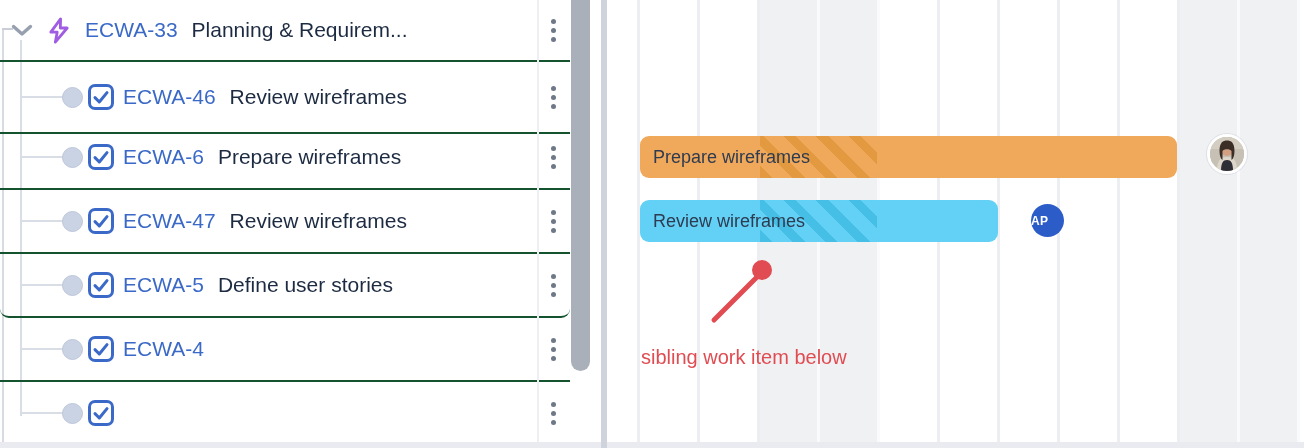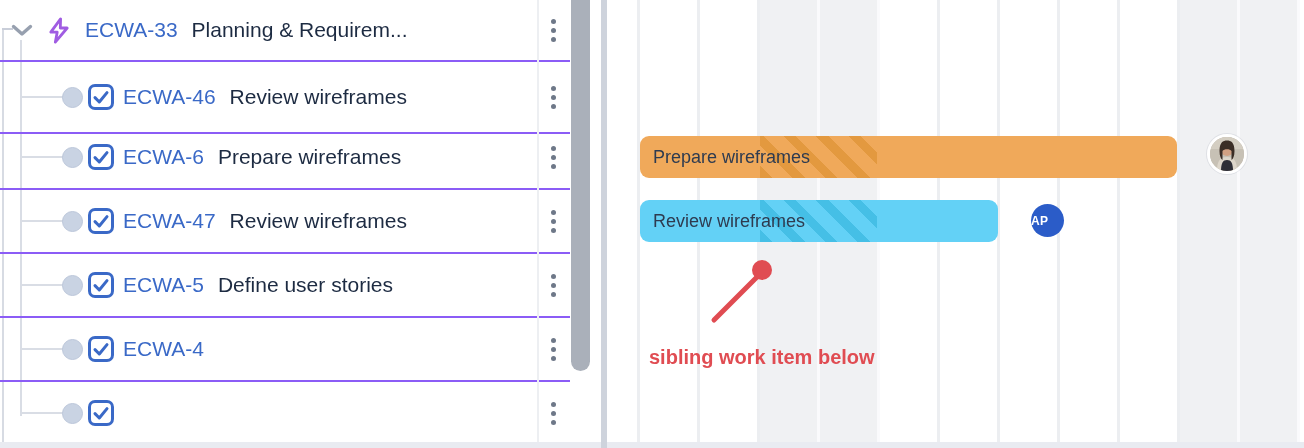--- a/index.html
+++ b/index.html
@@ -7,21 +7,21 @@
     position:relative;width:1304px;height:448px;overflow:hidden;
     background:#fff;font-family:"Liberation Sans","DejaVu Sans",sans-serif;
     -webkit-font-smoothing:antialiased;
   }
   
   .panel{position:absolute;left:0;top:0;width:570px;height:442px;background:#fff;}
   .outer-tree-line{position:absolute;left:2px;top:28px;width:2px;height:420px;background:#D7DBE3;}
   .outer-tree-stub{position:absolute;left:2px;top:28px;width:11px;height:2px;background:#C9CED9;}
   .inner-tree-line{position:absolute;left:20px;top:40px;width:2px;height:376px;background:#D9DDE5;}
   .kebab-col-divider{position:absolute;left:537px;top:0;width:2px;height:442px;background:#EDEFF2;}
-  .row{position:absolute;left:0;width:570px;border-bottom:2px solid #8b5cf6;box-sizing:border-box;background:transparent;}
+  .row{position:absolute;left:0;width:570px;border-bottom:2px solid #14532d;box-sizing:border-box;background:transparent;}
   .row .connector{position:absolute;left:21px;top:50%;width:42px;height:2px;margin-top:-1px;background:#D9DDE5;}
   .row .dot{position:absolute;left:62px;top:50%;width:21px;height:21px;margin-top:-10.5px;border-radius:50%;
     background:#C9D3E3;border:1px solid #BCC7DA;box-sizing:border-box;}
   .row .type-icon{position:absolute;left:88px;top:50%;margin-top:-13px;width:26px;height:26px;}
   .row .epic-icon{position:absolute;left:46px;top:50%;margin-top:-13px;width:26px;height:27px;}
   .row .chevron{position:absolute;left:11px;top:50%;margin-top:-6px;width:22px;height:13px;cursor:pointer;}
   .row .texts{position:absolute;left:123px;top:0;height:100%;display:flex;align-items:center;gap:14px;white-space:nowrap;
     max-width:408px;overflow:hidden;}
   .row.epic .texts{left:85px;}
   .key{font-size:21px;color:#3A69C7;cursor:pointer;}
@@ -36,21 +36,21 @@
   .timeline{position:absolute;left:607px;top:0;width:697px;height:442px;background:#fff;overflow:hidden;}
   .tcol{position:absolute;top:0;height:442px;box-sizing:border-box;}
   .bar{position:absolute;height:42px;border-radius:9px;overflow:hidden;z-index:2;cursor:pointer;}
   .bar .hatch{position:absolute;top:0;height:100%;pointer-events:none;}
   .bar .bar-label{position:absolute;left:13px;top:0;height:42px;line-height:42px;font-size:18px;color:#2E3B50;white-space:nowrap;}
   .avatar-initials{position:absolute;width:33px;height:33px;border-radius:50%;display:flex;align-items:center;justify-content:flex-start;
     color:#fff;font-size:12px;font-weight:bold;z-index:3;cursor:pointer;letter-spacing:.3px;}
   .avatar-photo{position:absolute;width:34px;height:34px;border-radius:50%;background:#C4BDB2;border:3px solid #fff;
     box-shadow:0 0 0 1px rgba(9,30,66,.08);overflow:hidden;z-index:3;cursor:pointer;}
   .annotation-svg{position:absolute;left:0;top:0;width:697px;height:442px;z-index:4;pointer-events:none;}
-  .annotation-text{position:absolute;left:34px;top:346px;font-size:20px;font-weight:bold;z-index:4;white-space:nowrap;padding-left:8px;}
+  .annotation-text{position:absolute;left:34px;top:346px;font-size:20px;font-weight:normal;z-index:4;white-space:nowrap;}
   .bottom-strip{position:absolute;left:0;top:442px;width:1304px;height:6px;background:#E9EBF1;z-index:4;}
 </style>
 </head>
 <body>
 
 <div class="stage">
 
   <div class="panel">
     <div class="outer-tree-line"></div>
     <div class="outer-tree-stub"></div>
@@ -117,21 +117,21 @@
     <div class="texts">
       <span class="key">ECWA-47</span>
       <span class="summary">Review wireframes</span>
     </div>
     <div class="kebab">
             <i></i>
             <i></i>
             <i></i>
           </div>
   </div>
-        <div class="row" style="top: 254px; height: 64px;">
+        <div class="row" style="top: 254px; height: 64px; border-radius: 9px;">
     <div class="connector"></div>
     <div class="dot"></div>
     <svg class="type-icon" viewBox="0 0 26 26">
       <rect x="1.5" y="1.5" width="23" height="23" rx="5.5" fill="#fff" stroke="#3A69C7" stroke-width="3"></rect>
       <path d="M7 13.6 L11.3 18 L19 8.6" fill="none" stroke="#3A69C7" stroke-width="3" stroke-linecap="round" stroke-linejoin="round"></path>
     </svg>
     <div class="texts">
       <span class="key">ECWA-5</span>
       <span class="summary">Define user stories</span>
     </div>

